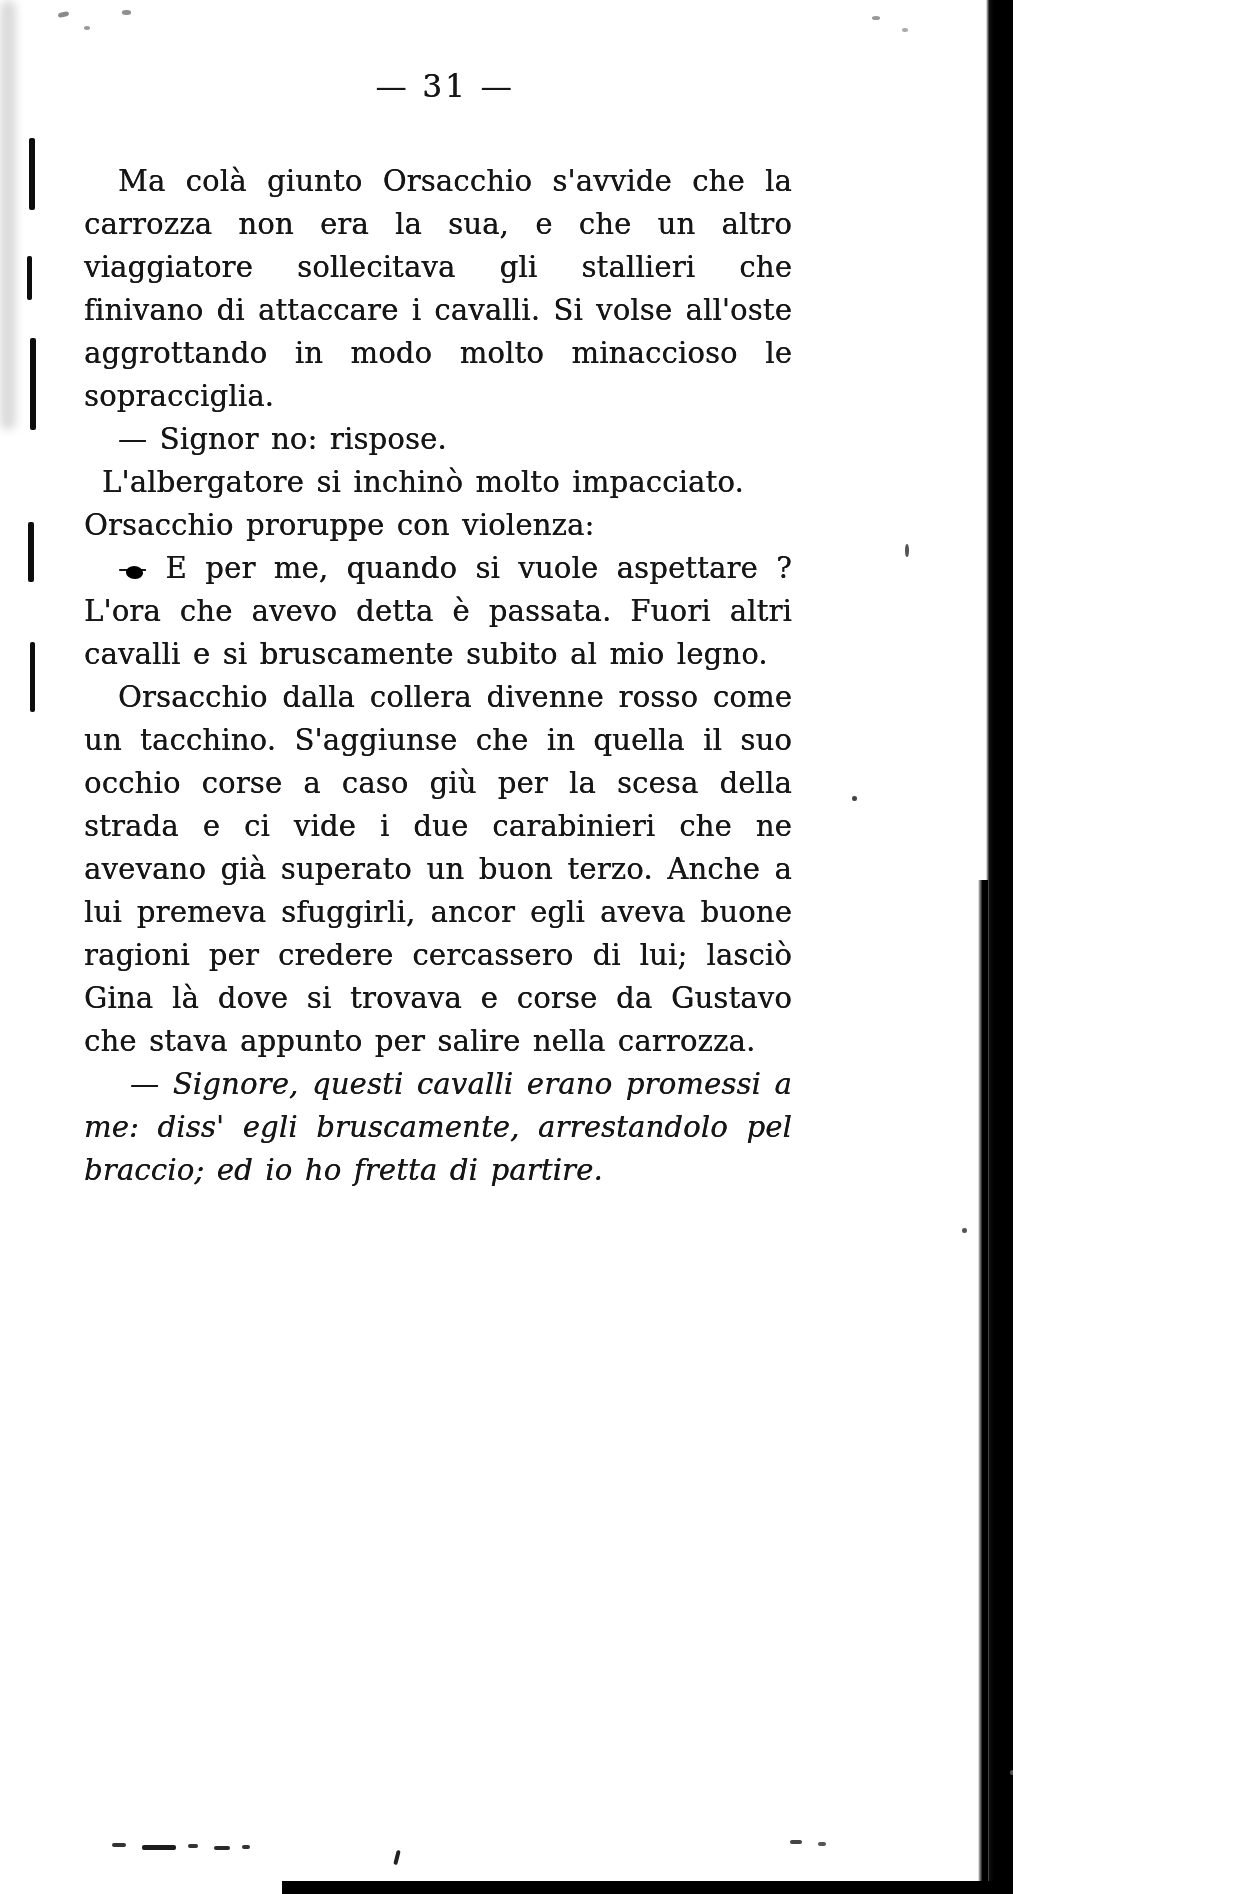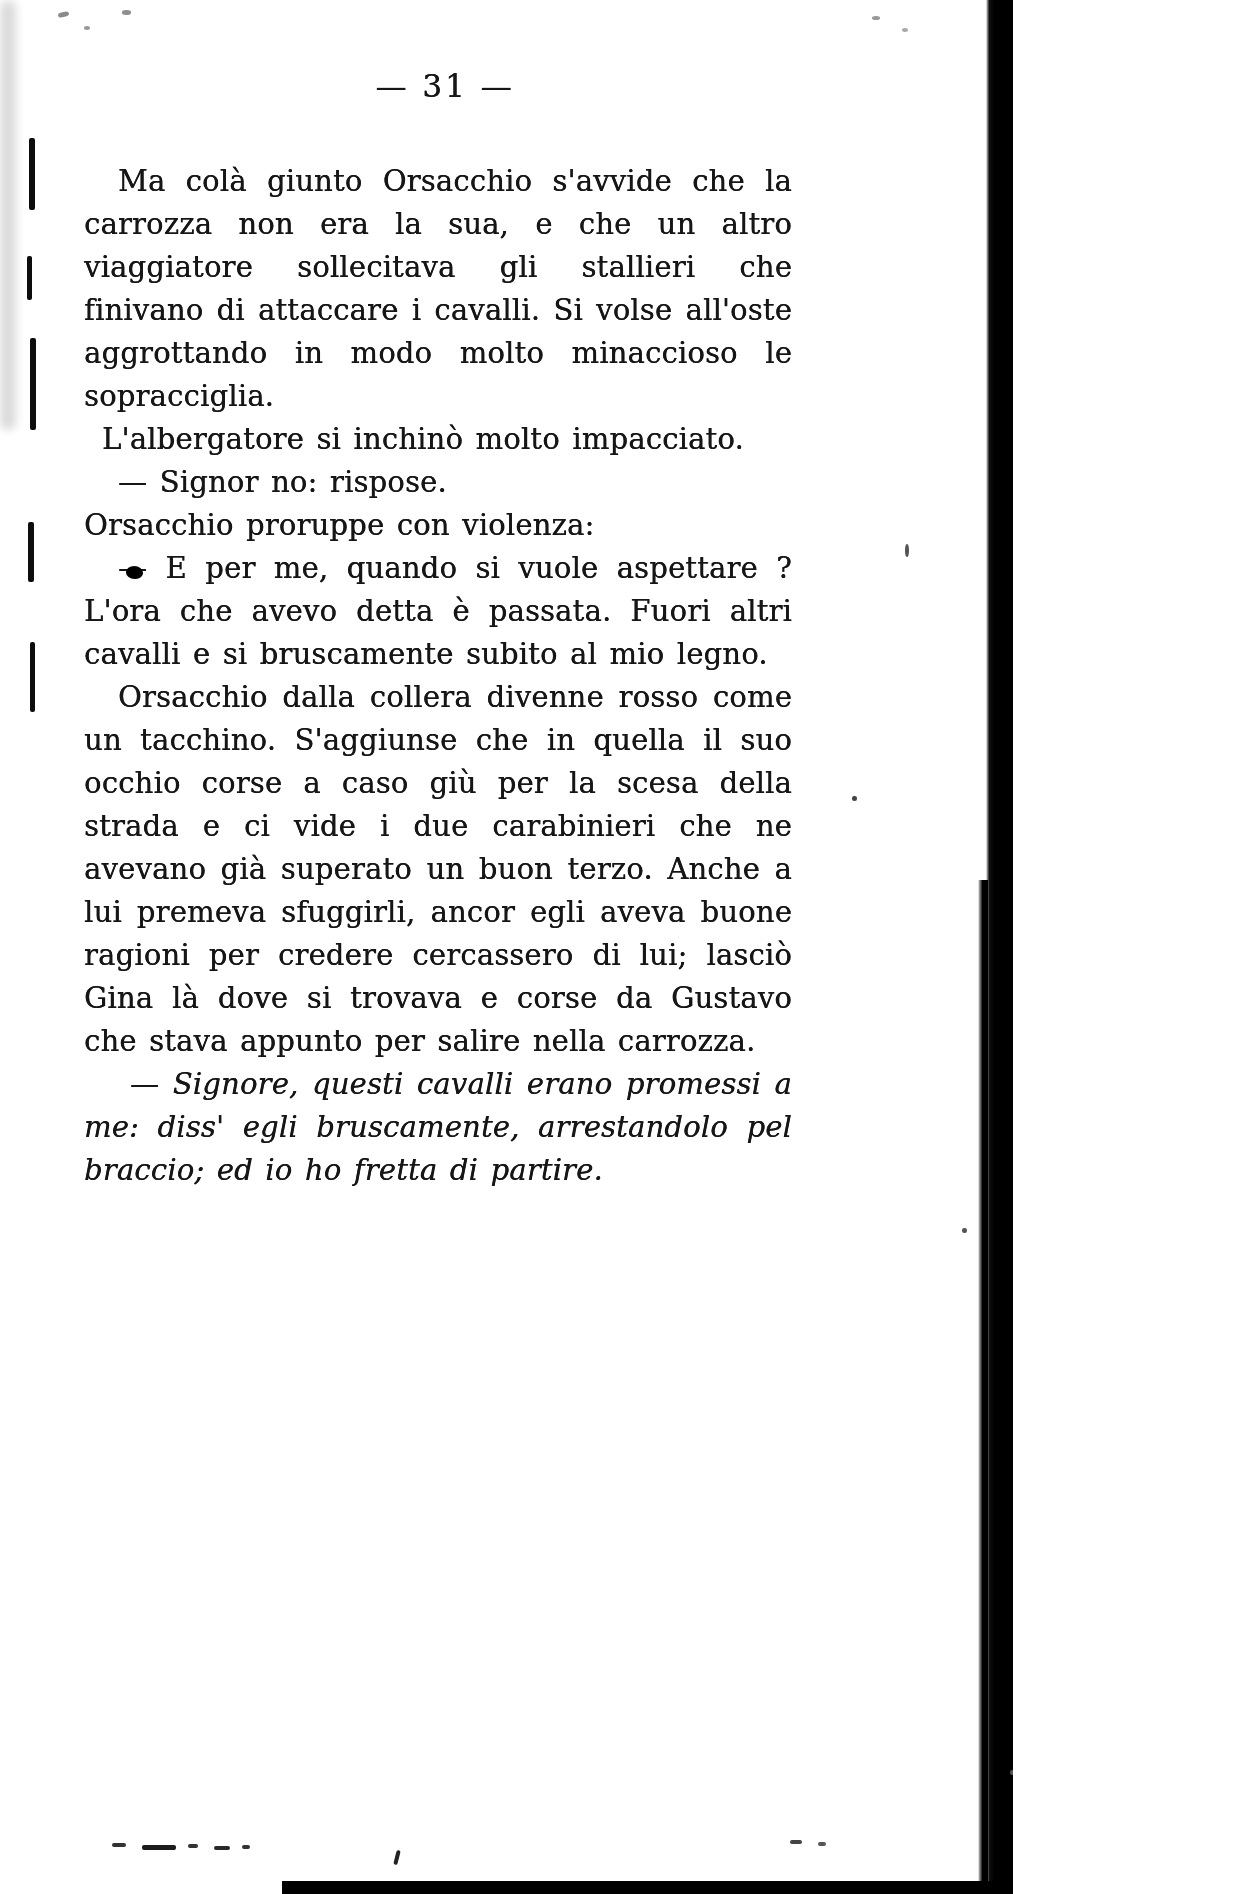--- a/index.html
+++ b/index.html
@@ -68,22 +68,22 @@
 </style>
 </head>
 <body>
 
 <div class="page">
 
   <div class="page-number">— 31 —</div>
 
   <div class="text-col">
     <p class="para">Ma colà giunto Orsacchio s'avvide che la carrozza non era la sua, e che un altro viaggiatore sollecitava gli stallieri che finivano di attaccare i cavalli. Si volse all'oste aggrottando in modo molto minaccioso le sopracciglia.</p>
+    <p class="para">— Signor no: rispose.</p>
     <p class="para small-indent">L'albergatore si inchinò molto impacciato.</p>
-    <p class="para">— Signor no: rispose.</p>
     <p class="para flush">Orsacchio proruppe con violenza:</p>
     <p class="para">— E per me, quando si vuole aspettare ? L'ora che avevo detta è passata. Fuori altri cavalli e si bruscamente subito al mio legno.</p>
     <p class="para">Orsacchio dalla collera divenne rosso come un tacchino. S'aggiunse che in quella il suo occhio corse a caso giù per la scesa della strada e ci vide i due carabinieri che ne avevano già superato un buon terzo. Anche a lui premeva sfuggirli, ancor egli aveva buone ragioni per credere cercassero di lui; lasciò Gina là dove si trovava e corse da Gustavo che stava appunto per salire nella carrozza.</p>
     <p class="para big-indent">— Signore, questi cavalli erano promessi a me: diss' egli bruscamente, arrestandolo pel braccio; ed io ho fretta di partire.</p>
   </div>
 
   <div class="artifact a-right-band"></div>
   <div class="artifact a-right-band-widen"></div>
   <div class="a-right-streak"></div>
   <div class="artifact a-bottom-band"></div>

